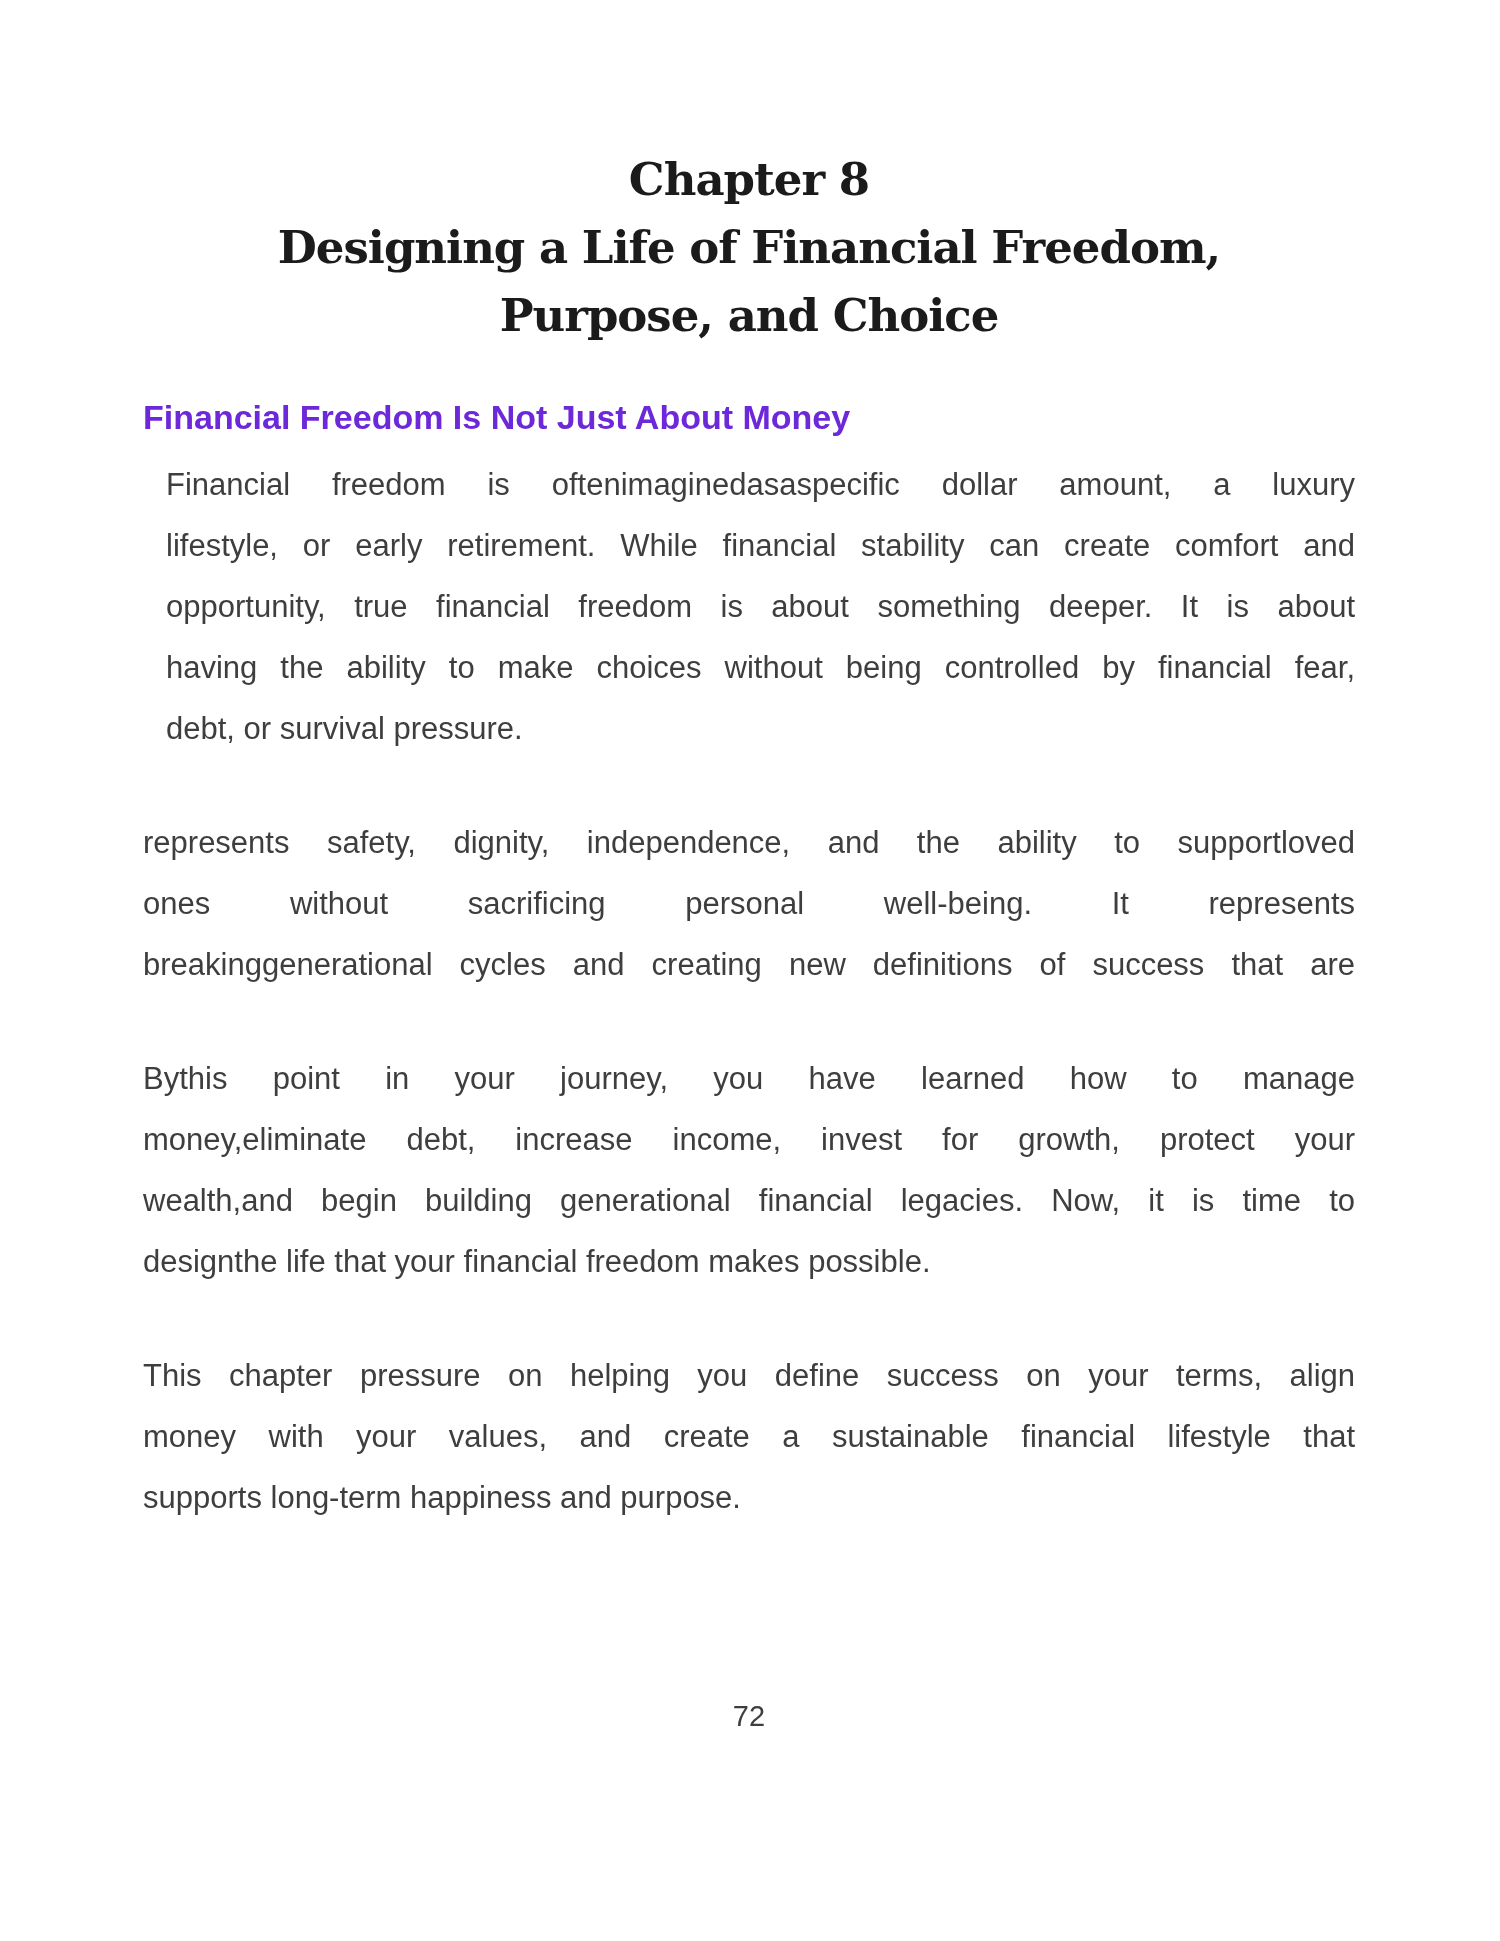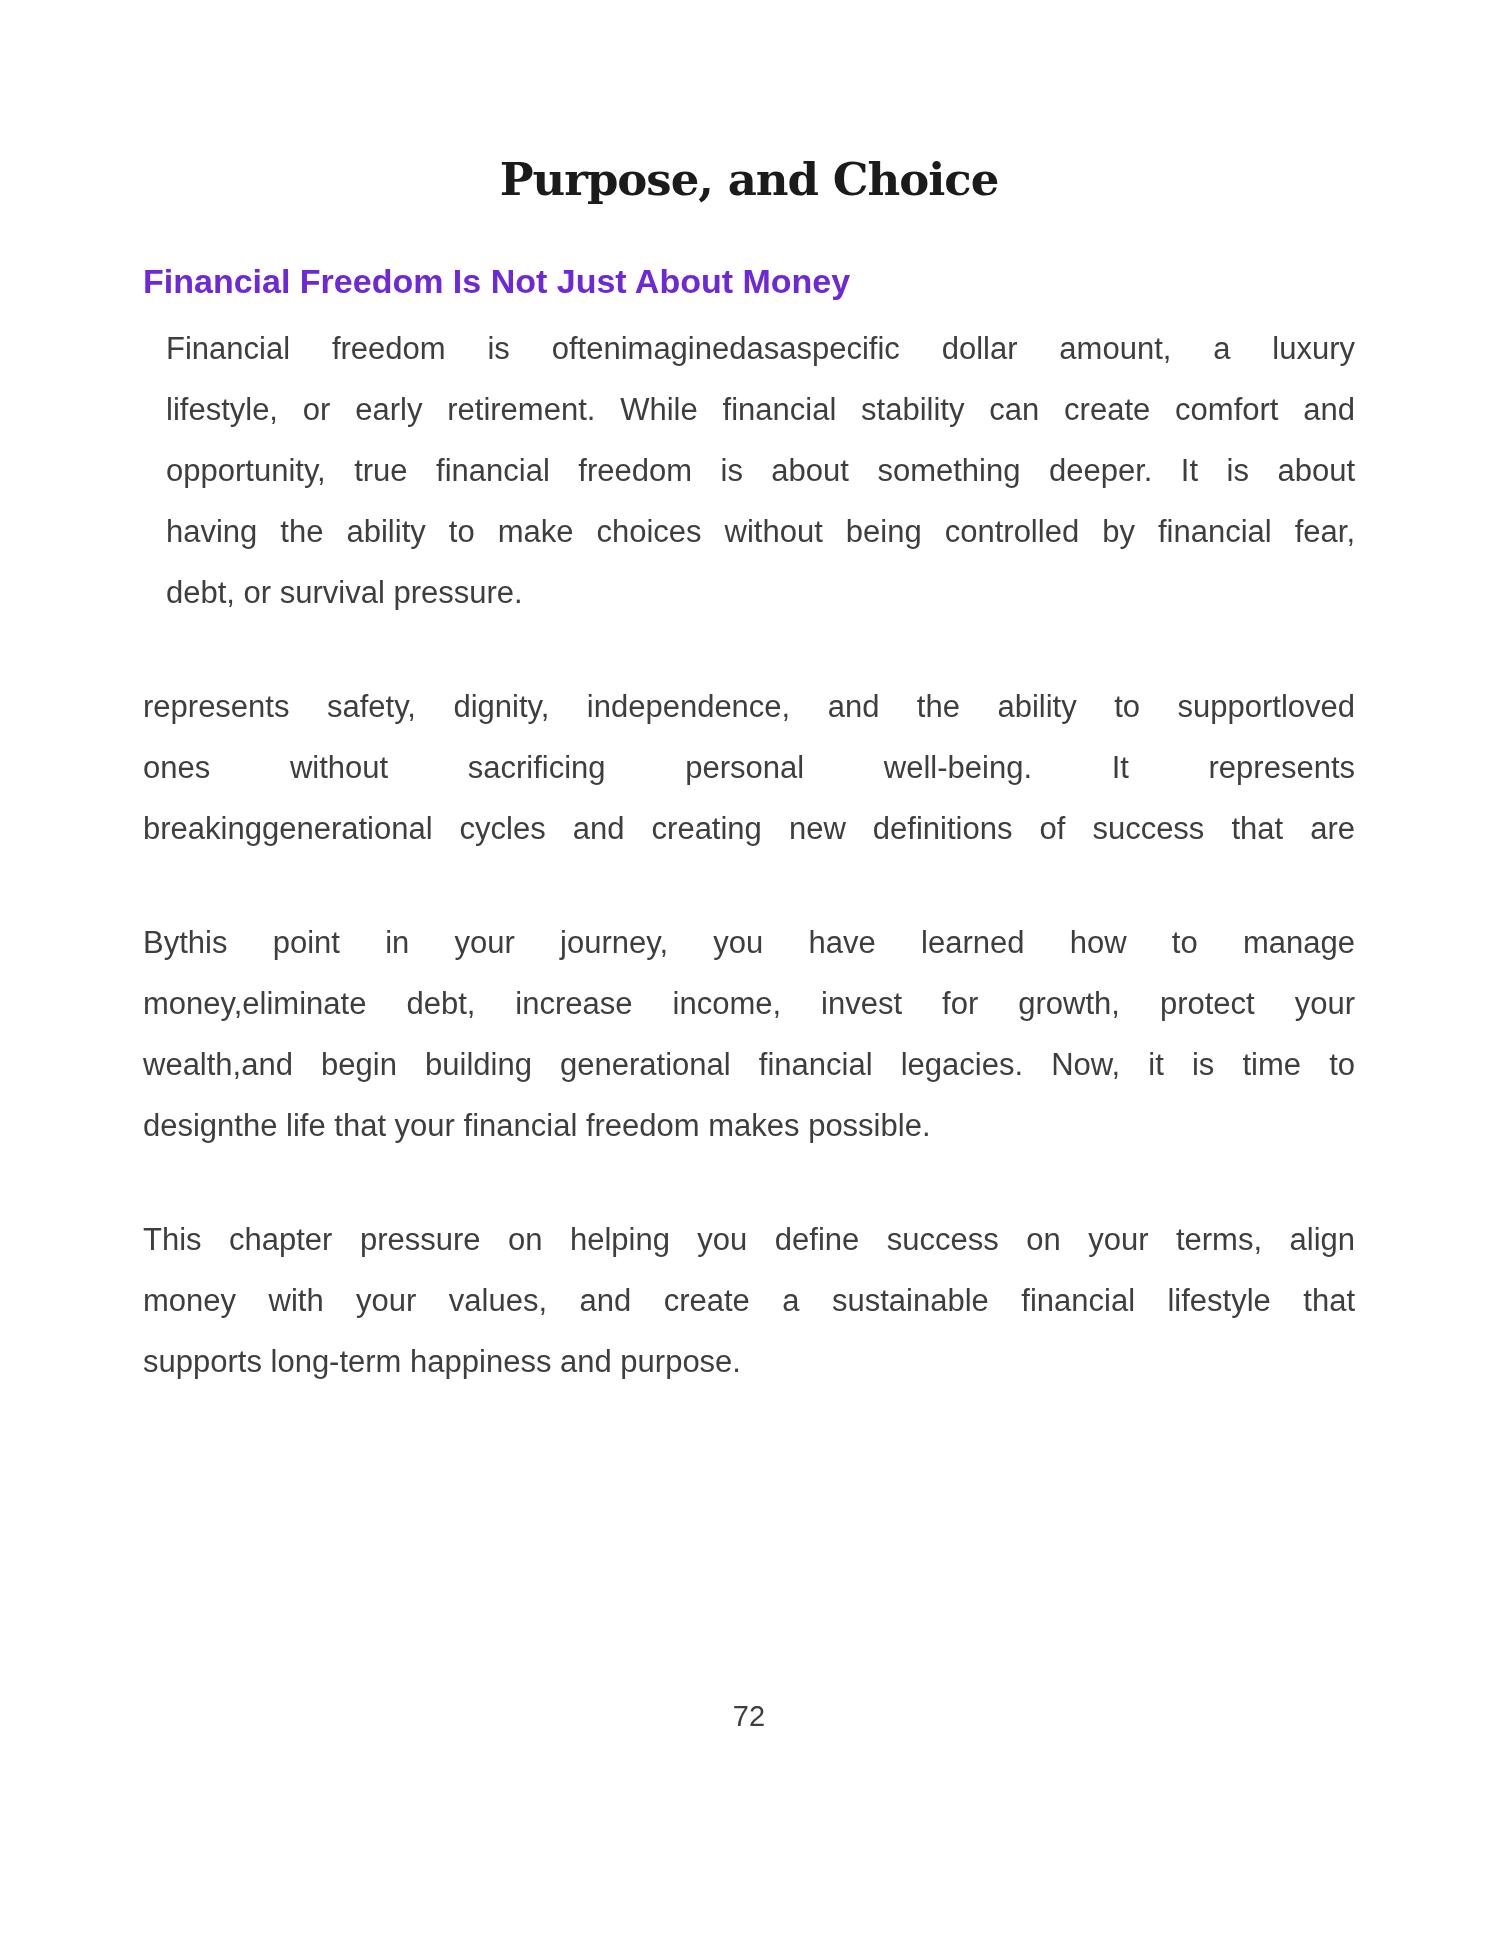--- a/index.html
+++ b/index.html
@@ -70,20 +70,22 @@
     color: #3e3e3e;
   }
 </style>
 </head>
 <body>
 
 <div class="page">
   <div class="content">
 
     <div class="chapter-title">
+      <div>Chapter 8</div>
+      <div>Designing a Life of Financial Freedom,</div>
       <div>Purpose, and Choice</div>
     </div>
 
     <div class="section-heading">Financial Freedom Is Not Just About Money</div>
 
     <div class="body-copy" id="paragraphs">
         <div class="paragraph">
           <div class="line">Financial freedom is oftenimaginedasaspecific dollar amount, a luxury</div>
           <div class="line">lifestyle, or early retirement. While financial stability can create comfort and</div>
           <div class="line">opportunity, true financial freedom is about something deeper. It is about</div>

